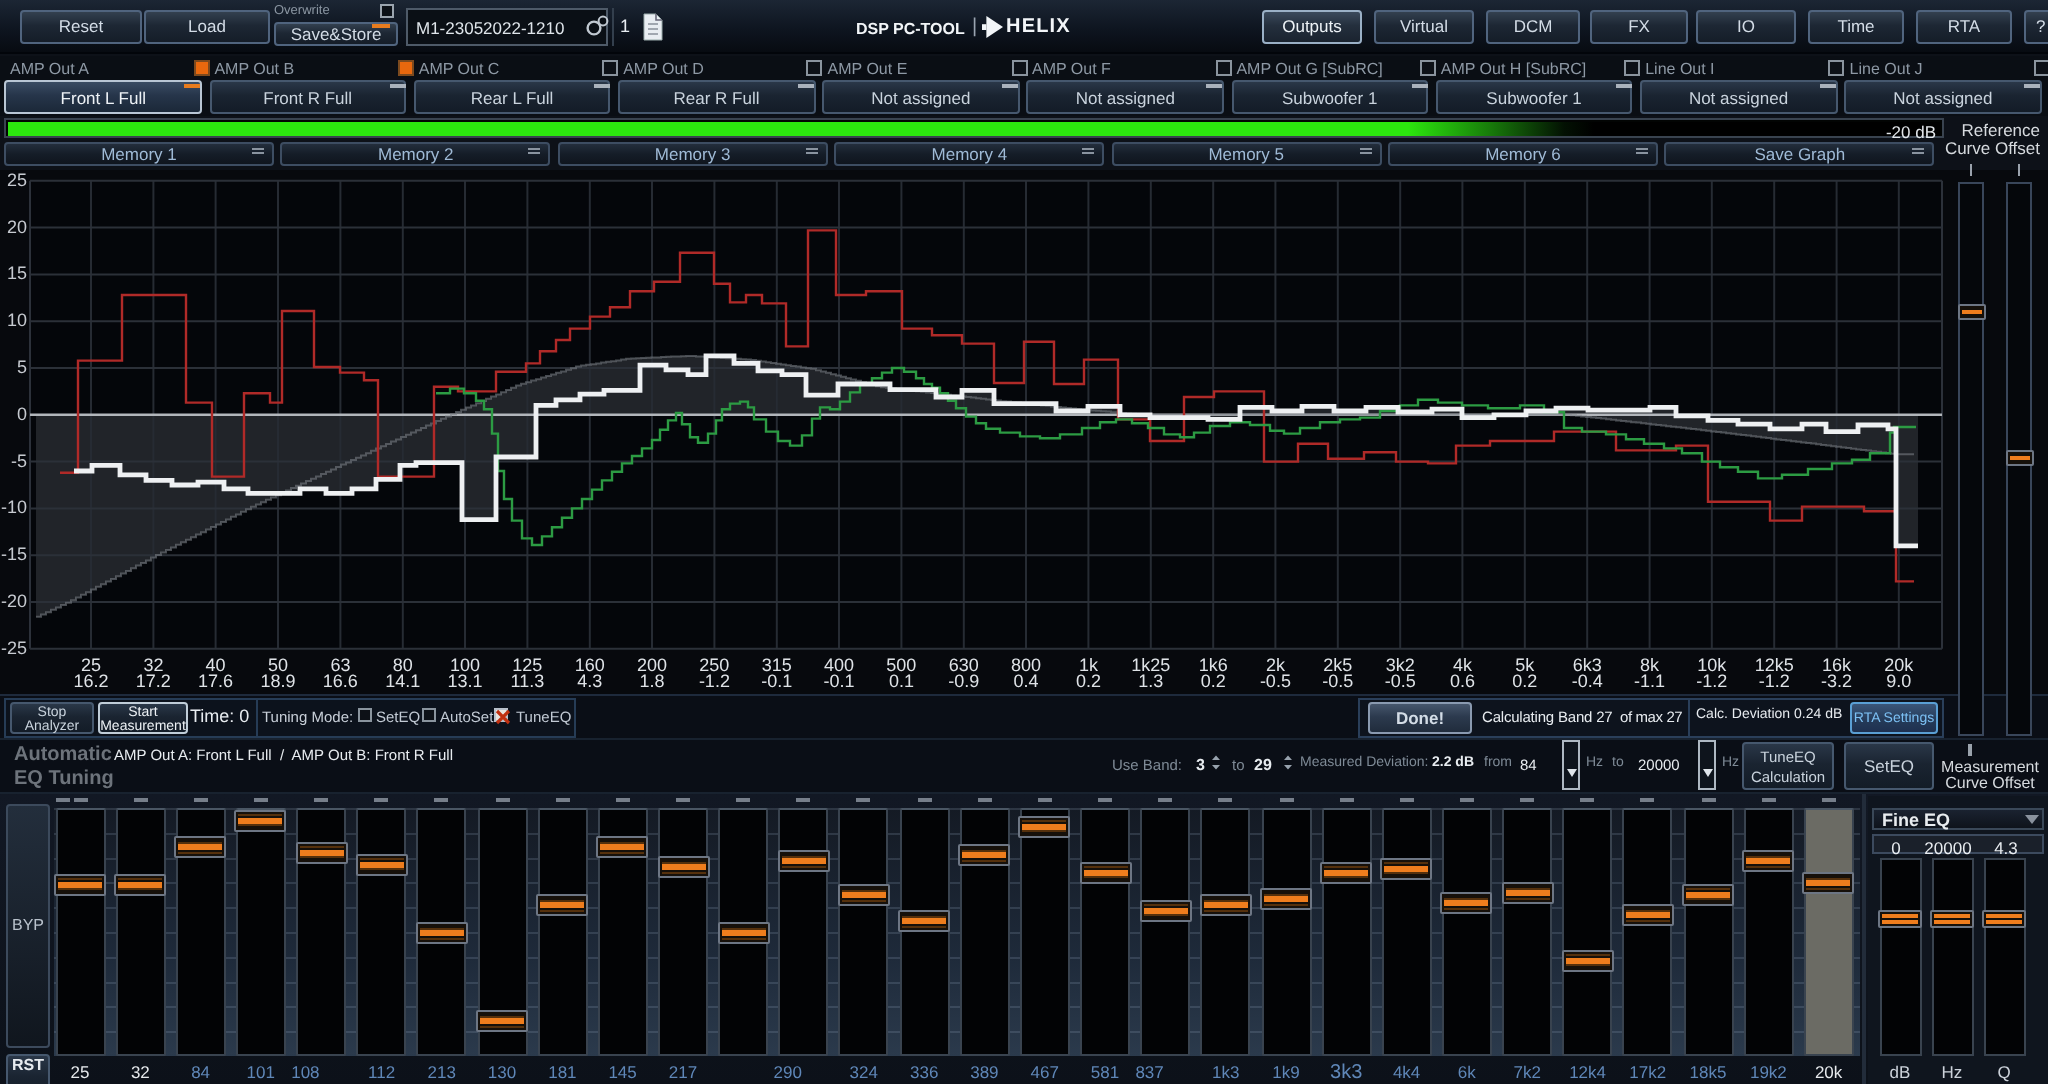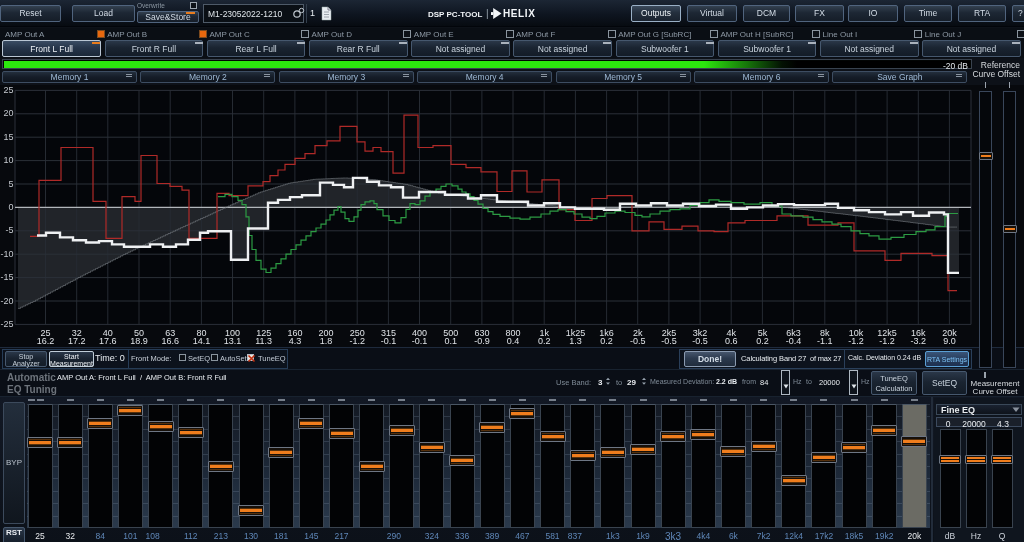--- a/index.html
+++ b/index.html
@@ -9,21 +9,21 @@
 .cb{position:absolute;width:8px;height:8px;border:1px solid #8a949e;background:#0d1117}
 .cbo{position:absolute;width:8px;height:8px;border:1px solid #7c4a1e;background:#e8680e}
 .track{position:absolute;top:403.5px;height:124.5px;background:#020305;border:1px solid #39434f;border-top-color:#4a5664;border-radius:1px}
 .handle{position:absolute;border:1px solid #6d7684;background:#16100a;border-radius:1px}
 .hbar{position:absolute;left:1px;right:1px;top:50%;margin-top:-1.5px;height:3px;background:#ef7d1d}
 .hbar2{position:absolute;left:1px;right:1px;height:1px;background:#55300c}
 .gtx{position:absolute;color:#7e8a96;font-size:8.5px;white-space:nowrap}
 .wtx{position:absolute;color:#e8ecf0;font-size:8.5px;white-space:nowrap}
 </style></head><body>
 <div class="abs" style="left:0;top:0;width:1024px;height:27px;background:linear-gradient(#1c2634,#0e1520 55%,#070b11);border-bottom:1px solid #02050a"></div>
-<div class="btn" style="left:0;top:5px;width:61px;height:17px">Reset</div>
+<div class="btn" style="left:10px;top:5px;width:61px;height:17px">Reset</div>
 <div class="btn" style="left:72px;top:5px;width:63px;height:17px">Load</div>
 <div class="abs" style="left:137px;top:1px;width:62px;height:9px;color:#8b96a2;font-size:6.5px;line-height:9px">Overwrite</div>
 <div class="abs" style="left:190px;top:2px;width:7px;height:7px;border:1px solid #9aa4ae;background:#0c1117"></div>
 <div class="btn" style="left:137px;top:10.5px;width:62px;height:12.5px;font-size:8.5px;line-height:11px">Save&amp;Store</div>
 <div class="abs" style="left:186px;top:11.5px;width:9px;height:2px;background:#e87c1e"></div>
 <div class="abs" style="left:203px;top:4px;width:101px;height:19px;background:#0a0f15;border:1px solid #4e5a68"></div>
 <div class="abs" style="left:208px;top:9px;color:#dfe5ea;font-size:8.5px">M1-23052022-1210</div>
 <svg class="abs" style="left:292px;top:6px" width="14" height="14">
     <circle cx="5" cy="8" r="3.2" fill="none" stroke="#c0c8d0" stroke-width="1.2"></circle>
     <circle cx="9.5" cy="4.5" r="2.2" fill="none" stroke="#c0c8d0" stroke-width="1"></circle>
@@ -207,21 +207,21 @@
   </svg>
 <div class="abs" style="left:0;top:347px;width:1024px;height:195px;background:#0a0e16"></div>
 <div class="abs" style="left:0;top:347px;width:1024px;height:1px;background:#1e2a3c"></div>
 <div class="abs" style="left:0;top:368.5px;width:1024px;height:1px;background:#18222f"></div>
 <div class="abs" style="left:0;top:396px;width:1024px;height:1px;background:#18222f"></div>
 <div class="abs" style="left:2px;top:348.5px;width:286px;height:20px;border:1px solid #263c56;background:#0c121c"></div>
 <div class="btn2" style="left:5px;top:350.5px;width:42px;height:16px;font-size:7px;line-height:7.5px;padding-top:1px">Stop<br>Analyzer</div>
 <div class="btn2" style="left:49px;top:350.5px;width:45px;height:16px;font-size:7px;line-height:7.5px;padding-top:1px;border-color:#c0cdd8;color:#eef2f6">Start<br>Measurement</div>
 <div class="wtx" style="left:95px;top:353px;font-size:9px">Time: 0</div>
 <div class="abs" style="left:128px;top:349px;width:1px;height:19px;background:#263c56"></div>
-<div class="abs" style="left:131px;top:354px;color:#c8cfd8;font-size:7.5px">Front Mode:</div>
+<div class="abs" style="left:131px;top:354px;color:#c8cfd8;font-size:7.5px">Tuning Mode:</div>
 <div class="cb" style="left:179px;top:353.5px;width:7px;height:7px"></div>
 <div class="abs" style="left:188px;top:354px;color:#c2cad4;font-size:7.5px">SetEQ</div>
 <div class="cb" style="left:211px;top:353.5px;width:7px;height:7px"></div>
 <div class="abs" style="left:220px;top:354px;color:#c2cad4;font-size:7.5px">AutoSet</div>
 <div class="abs" style="left:247px;top:353.5px;width:7px;height:7px;border:1px solid #b8c0ca;background:#e8e4de"></div>
 <svg class="abs" style="left:247px;top:353.5px" width="9" height="9">
     <path d="M1.5,1.5 L7.5,7.5 M7.5,1.5 L1.5,7.5" stroke="#c03010" stroke-width="1.6"></path>
   </svg>
 <div class="abs" style="left:258px;top:354px;color:#c2cad4;font-size:7.5px">TuneEQ</div>
 <div class="abs" style="left:679px;top:348.5px;width:293px;height:20px;border:1px solid #2a3f5a;background:#0d131d"></div>

